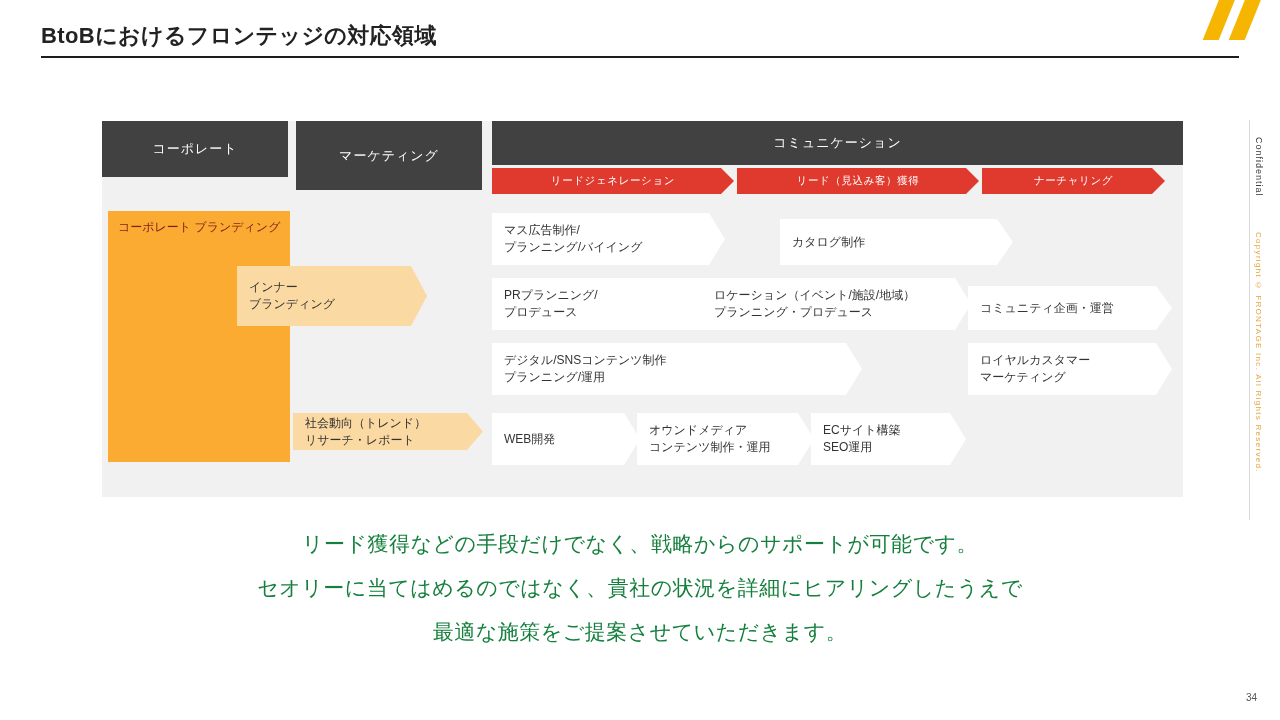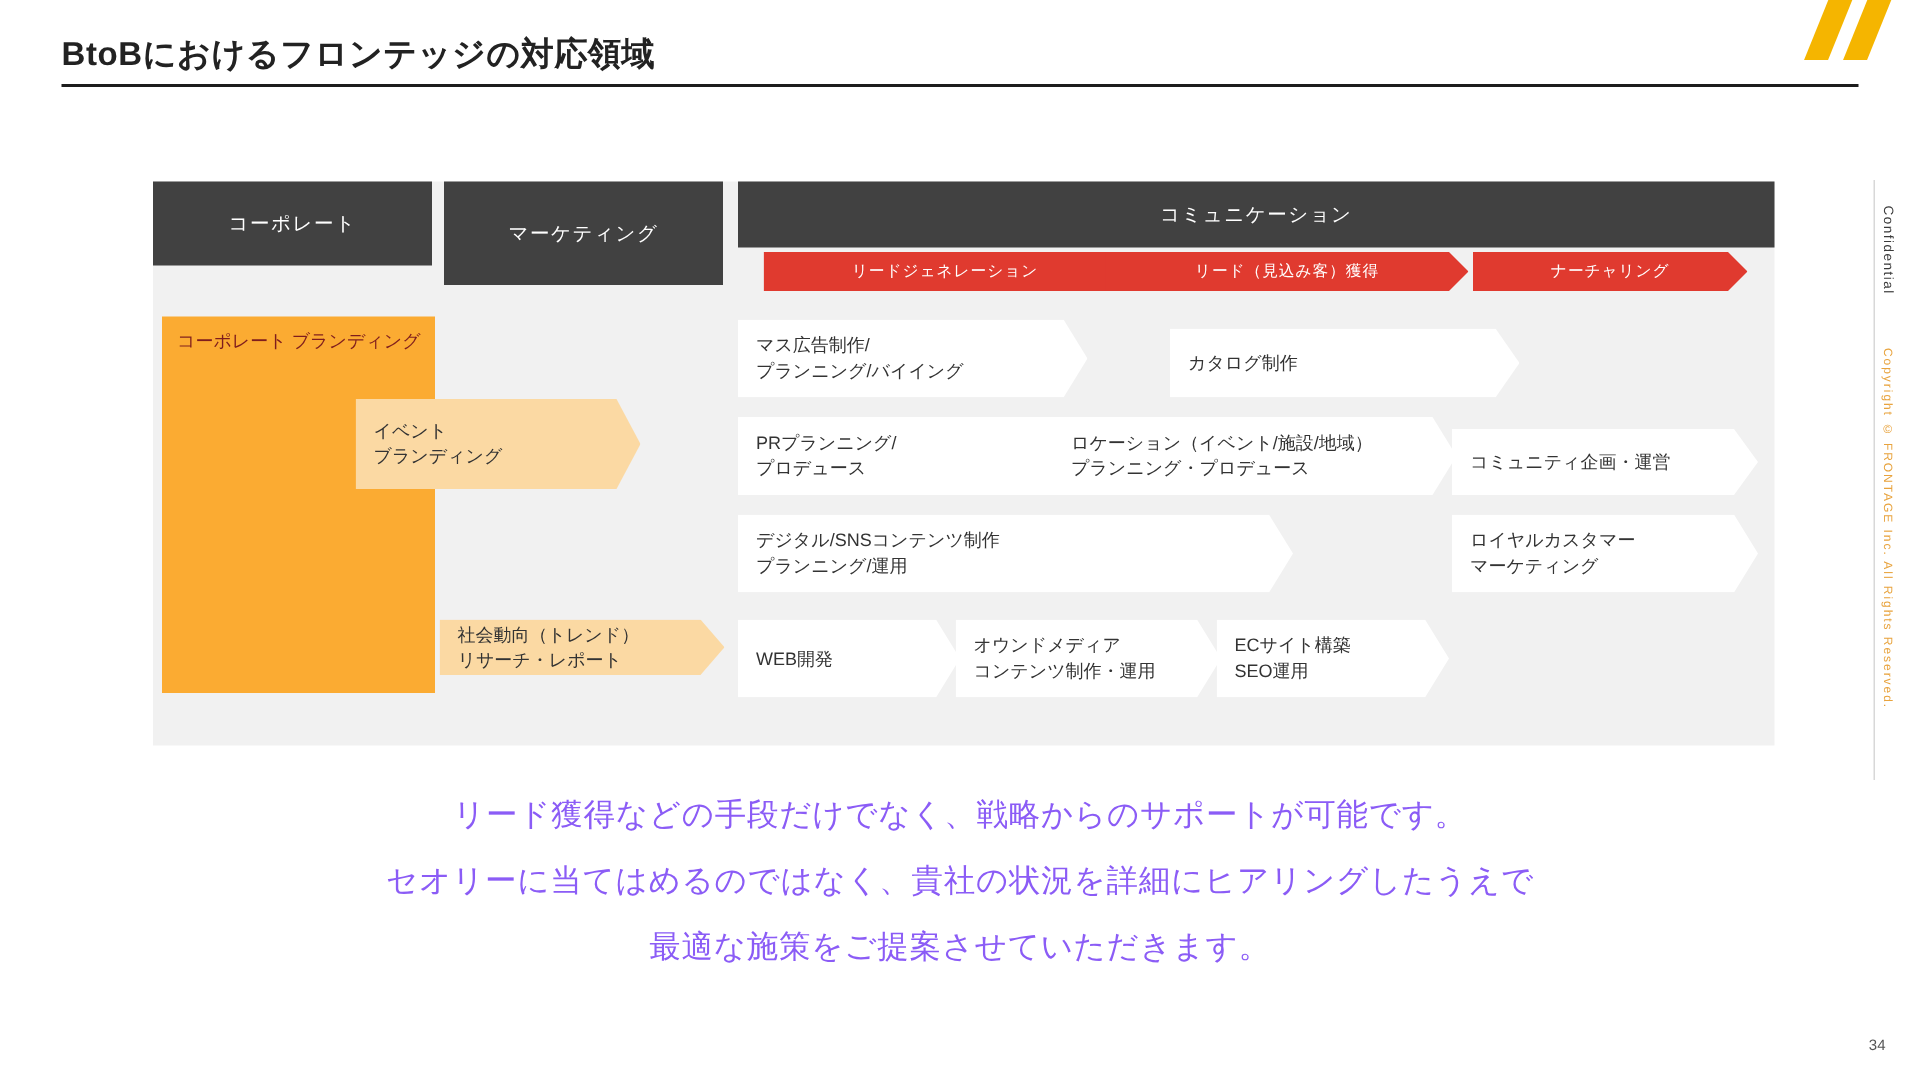--- a/index.html
+++ b/index.html
@@ -38,38 +38,38 @@
      justify-content:center;font-size:13px;letter-spacing:1px;}
   .hdr-corp{left:0px;top:0px;width:186px;height:56px;}
   .hdr-mkt{left:194px;top:0px;width:186px;height:69px;}
   .hdr-comm{left:390px;top:0px;width:691px;height:44px;}
 
   
   .chev-row{position:absolute;left:390px;top:47px;width:691px;height:26px;}
   .chev{position:absolute;top:0;height:26px;background:#e03a2f;color:#fff;font-size:10.5px;
      display:flex;align-items:center;justify-content:center;letter-spacing:.6px;
      clip-path:polygon(0 0, calc(100% - 13px) 0, 100% 50%, calc(100% - 13px) 100%, 0 100%);}
-  .chev.c1{left:0px;width:242px;margin-left:17px;}
+  .chev.c1{left:0px;width:242px;}
   .chev.c2{left:245px;width:242px;}
   .chev.c3{left:490px;width:183px;}
 
   
   .corp-block{position:absolute;left:6px;top:90px;width:182px;height:251px;background:#fbab32;}
   .corp-block .lbl{position:absolute;left:10px;top:8px;font-size:12px;line-height:17px;color:#7f1d1d;}
 
   
   .arrow{position:absolute;display:flex;align-items:center;font-size:12px;line-height:17px;
      color:#333;padding-left:12px;box-sizing:border-box;
      clip-path:polygon(0 0, calc(100% - 16px) 0, 100% 50%, calc(100% - 16px) 100%, 0 100%);}
   .arrow.orange{background:#fbd9a3;}
   .arrow.white{background:#ffffff;}
   .arrow .t{white-space:pre-line;}
 
   
-  .foot{position:absolute;left:0;right:0;top:522px;text-align:center;color:#8b5cf6;}
+  .foot{position:absolute;left:0;right:0;top:522px;text-align:center;color:#15803d;}
   .foot div{font-size:21px;line-height:44px;letter-spacing:.5px;}
 </style>
 </head>
 <body>
 
 <div class="slide">
 
   <div class="corner-mark">
     <i class="b1"></i>
     <i class="b2"></i>
@@ -106,21 +106,21 @@
         <span>ナーチャリング</span>
       </div>
     </div>
 
     <div class="corp-block">
       <div class="lbl t">コーポレート
 ブランディング</div>
     </div>
 
     <div class="arrow orange" style="left:135px;top:145px;width:190px;height:60px;">
-      <span class="t">イベント
+      <span class="t">インナー
 ブランディング</span>
     </div>
     <div class="arrow orange" style="left:191px;top:292px;width:190px;height:37px;">
       <span class="t">社会動向（トレンド）
 リサーチ・レポート</span>
     </div>
 
     <div class="arrow white" style="left:390px;top:92px;width:233px;height:52px;">
       <span class="t">マス広告制作/
 プランニング/バイイング</span>

